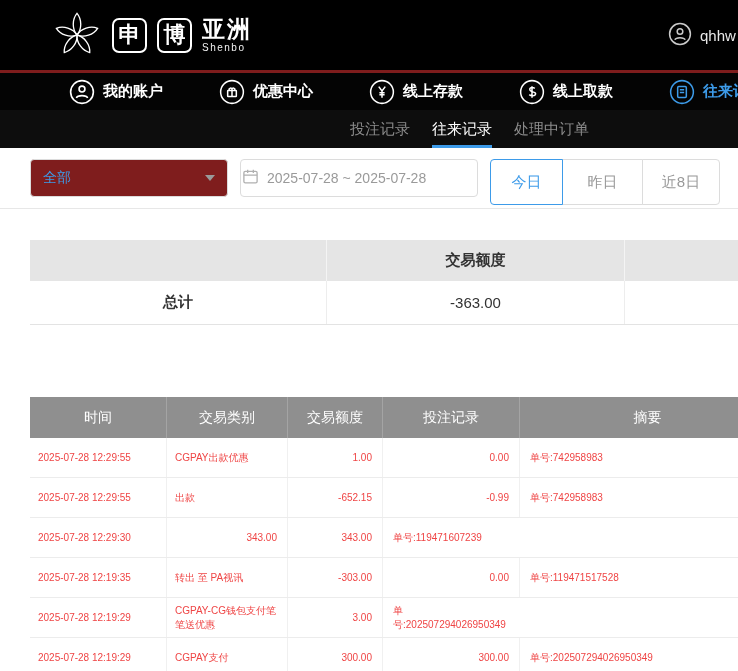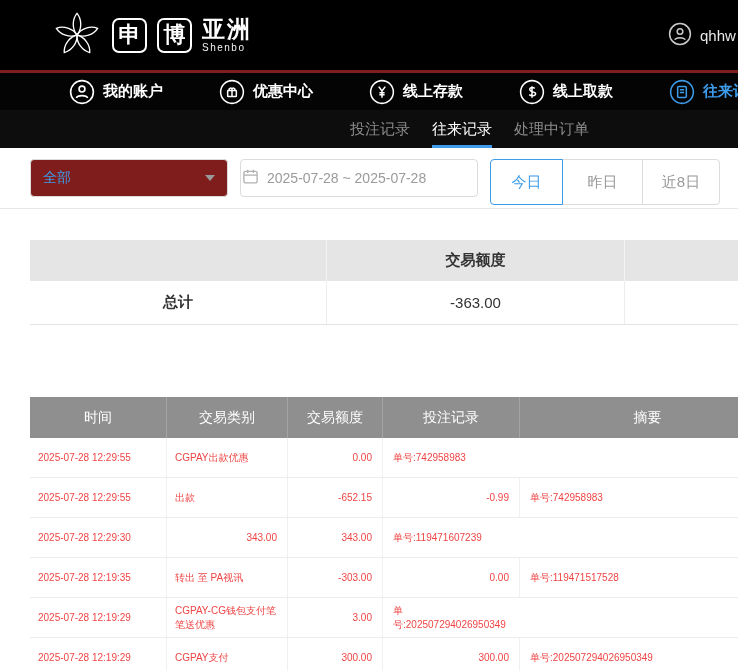--- a/index.html
+++ b/index.html
@@ -221,20 +221,21 @@
     <div class="cell">时间</div>
     <div class="cell">交易类别</div>
     <div class="cell">交易额度</div>
     <div class="cell">投注记录</div>
     <div class="cell">摘要</div>
   </div>
 
   <div class="trow">
     <div class="cell time">2025-07-28 12:29:55</div>
     <div class="cell">CGPAY出款优惠</div>
+    <div class="cell num">1.00</div>
     <div class="cell num">0.00</div>
     <div class="cell">单号:742958983</div>
   </div>
   <div class="trow">
     <div class="cell time">2025-07-28 12:29:55</div>
     <div class="cell">出款</div>
     <div class="cell num">-652.15</div>
     <div class="cell num">-0.99</div>
     <div class="cell">单号:742958983</div>
   </div>

